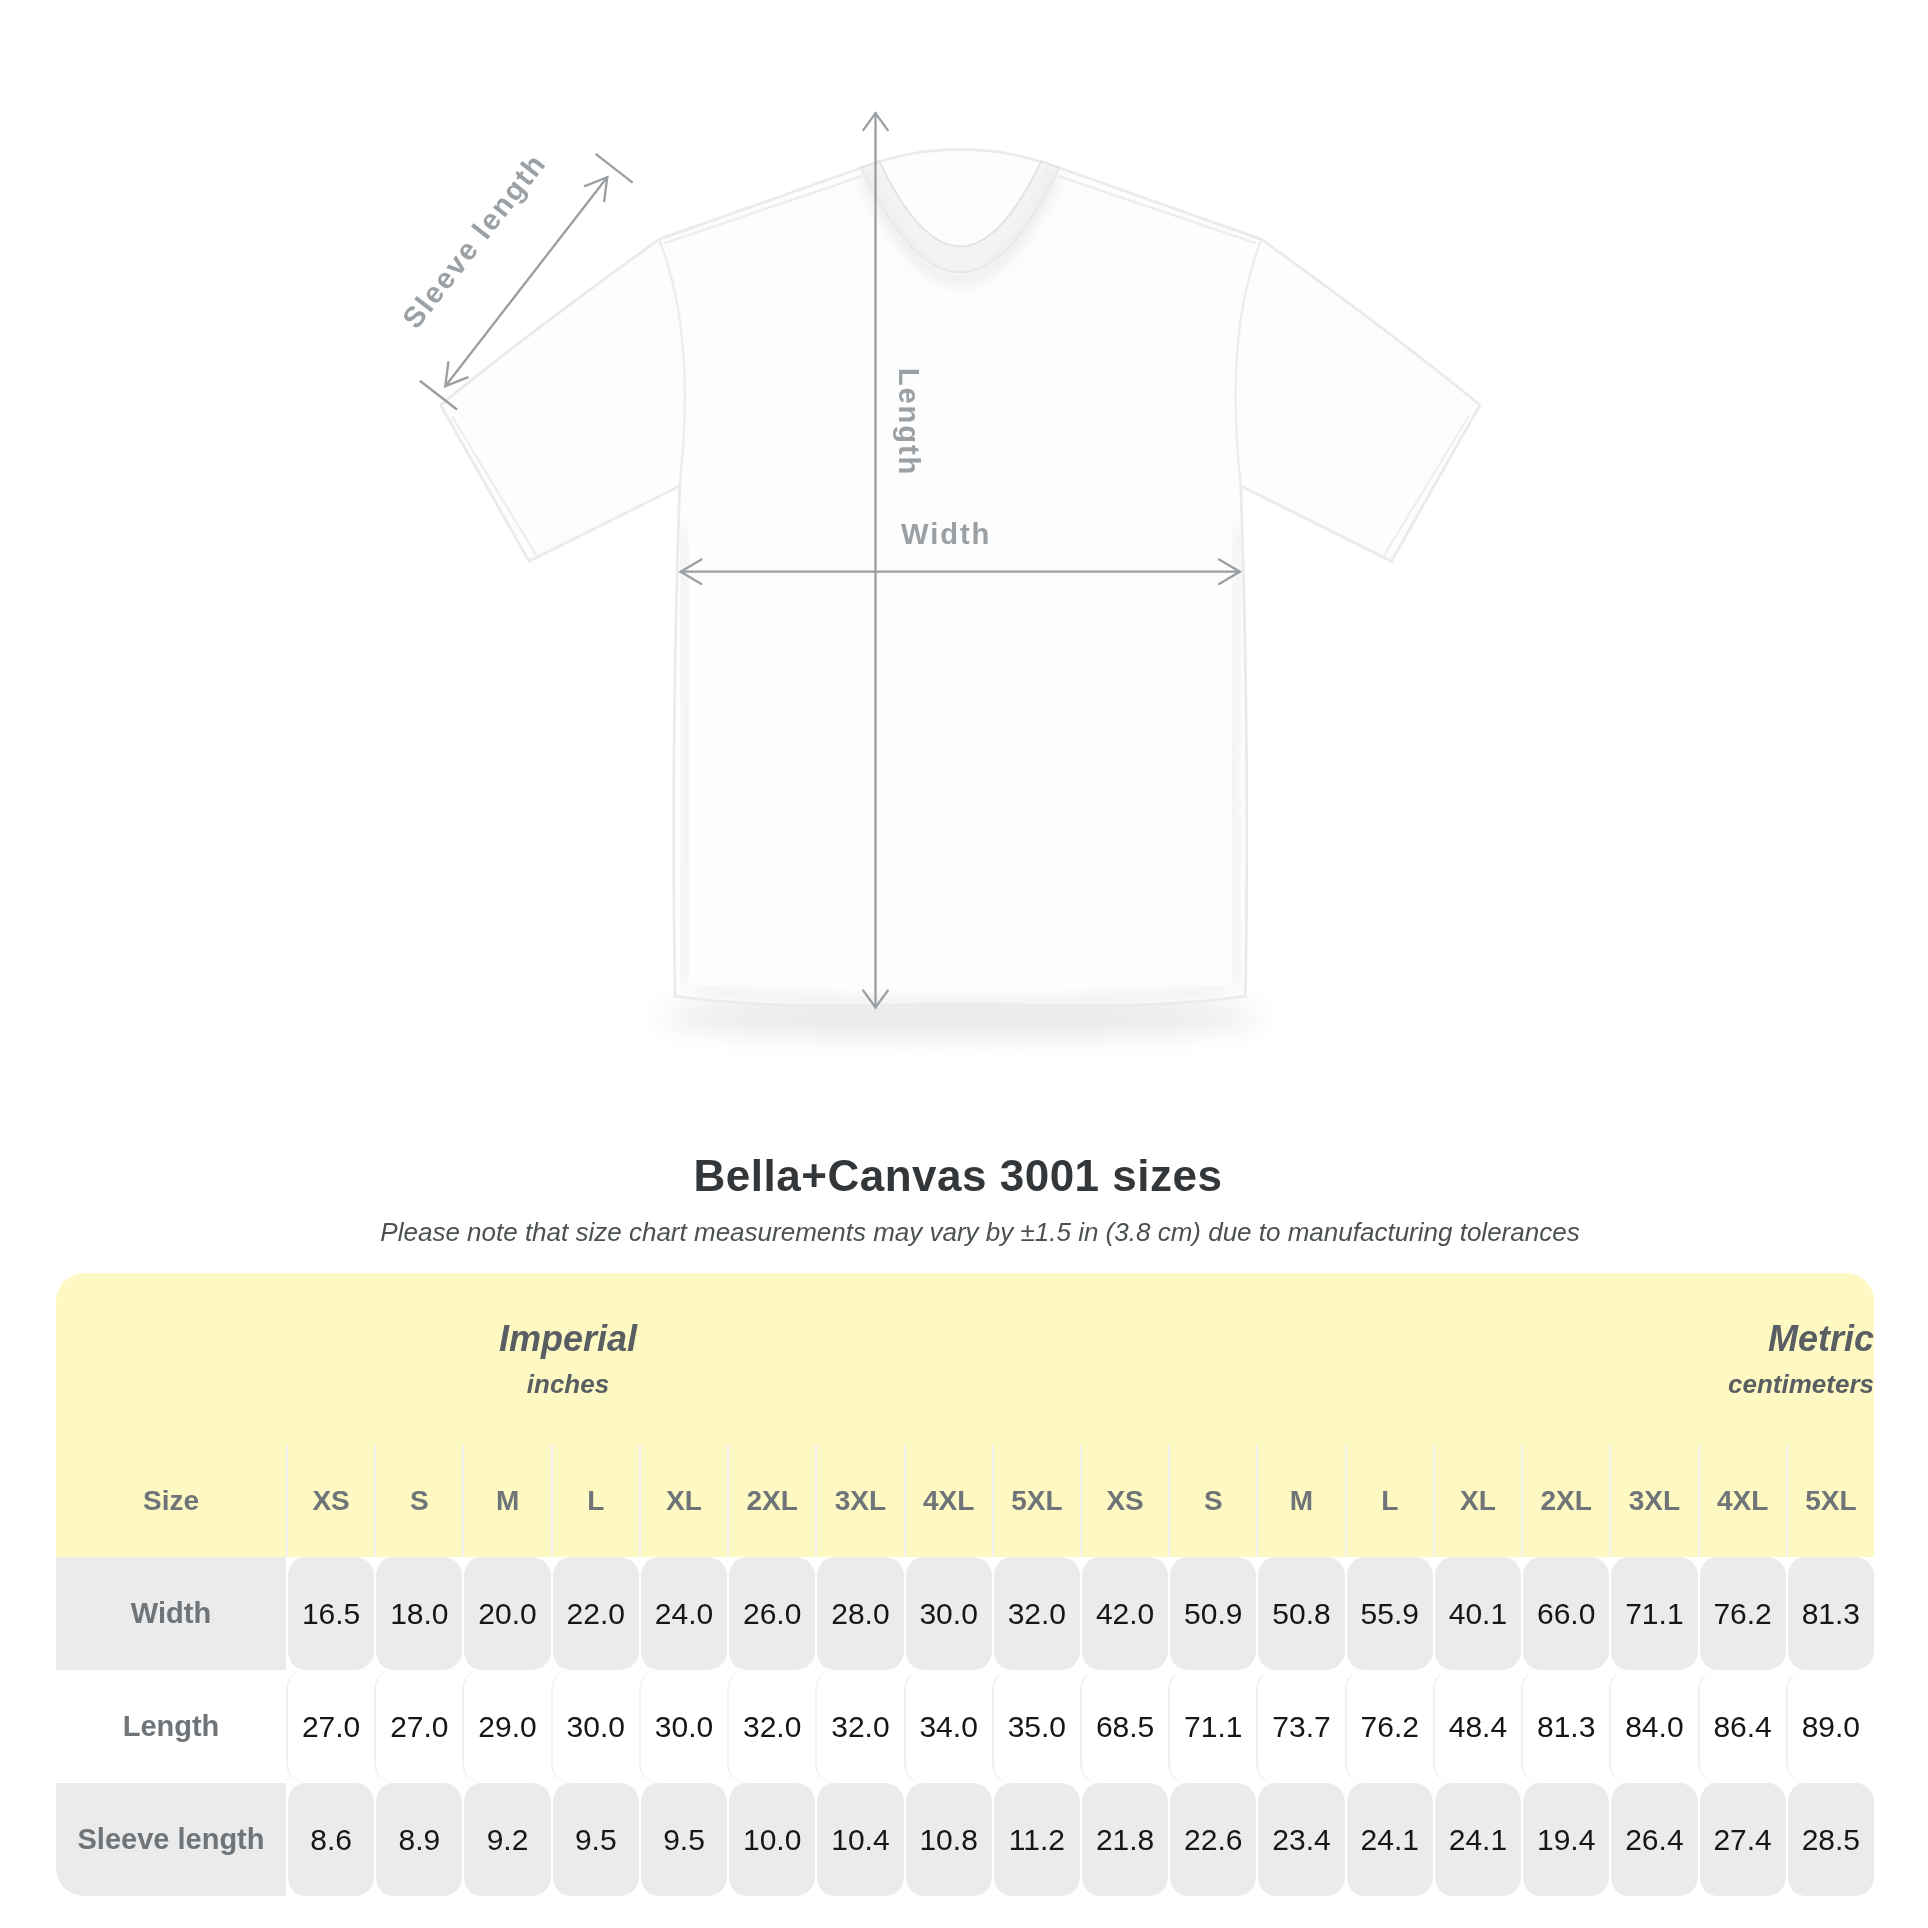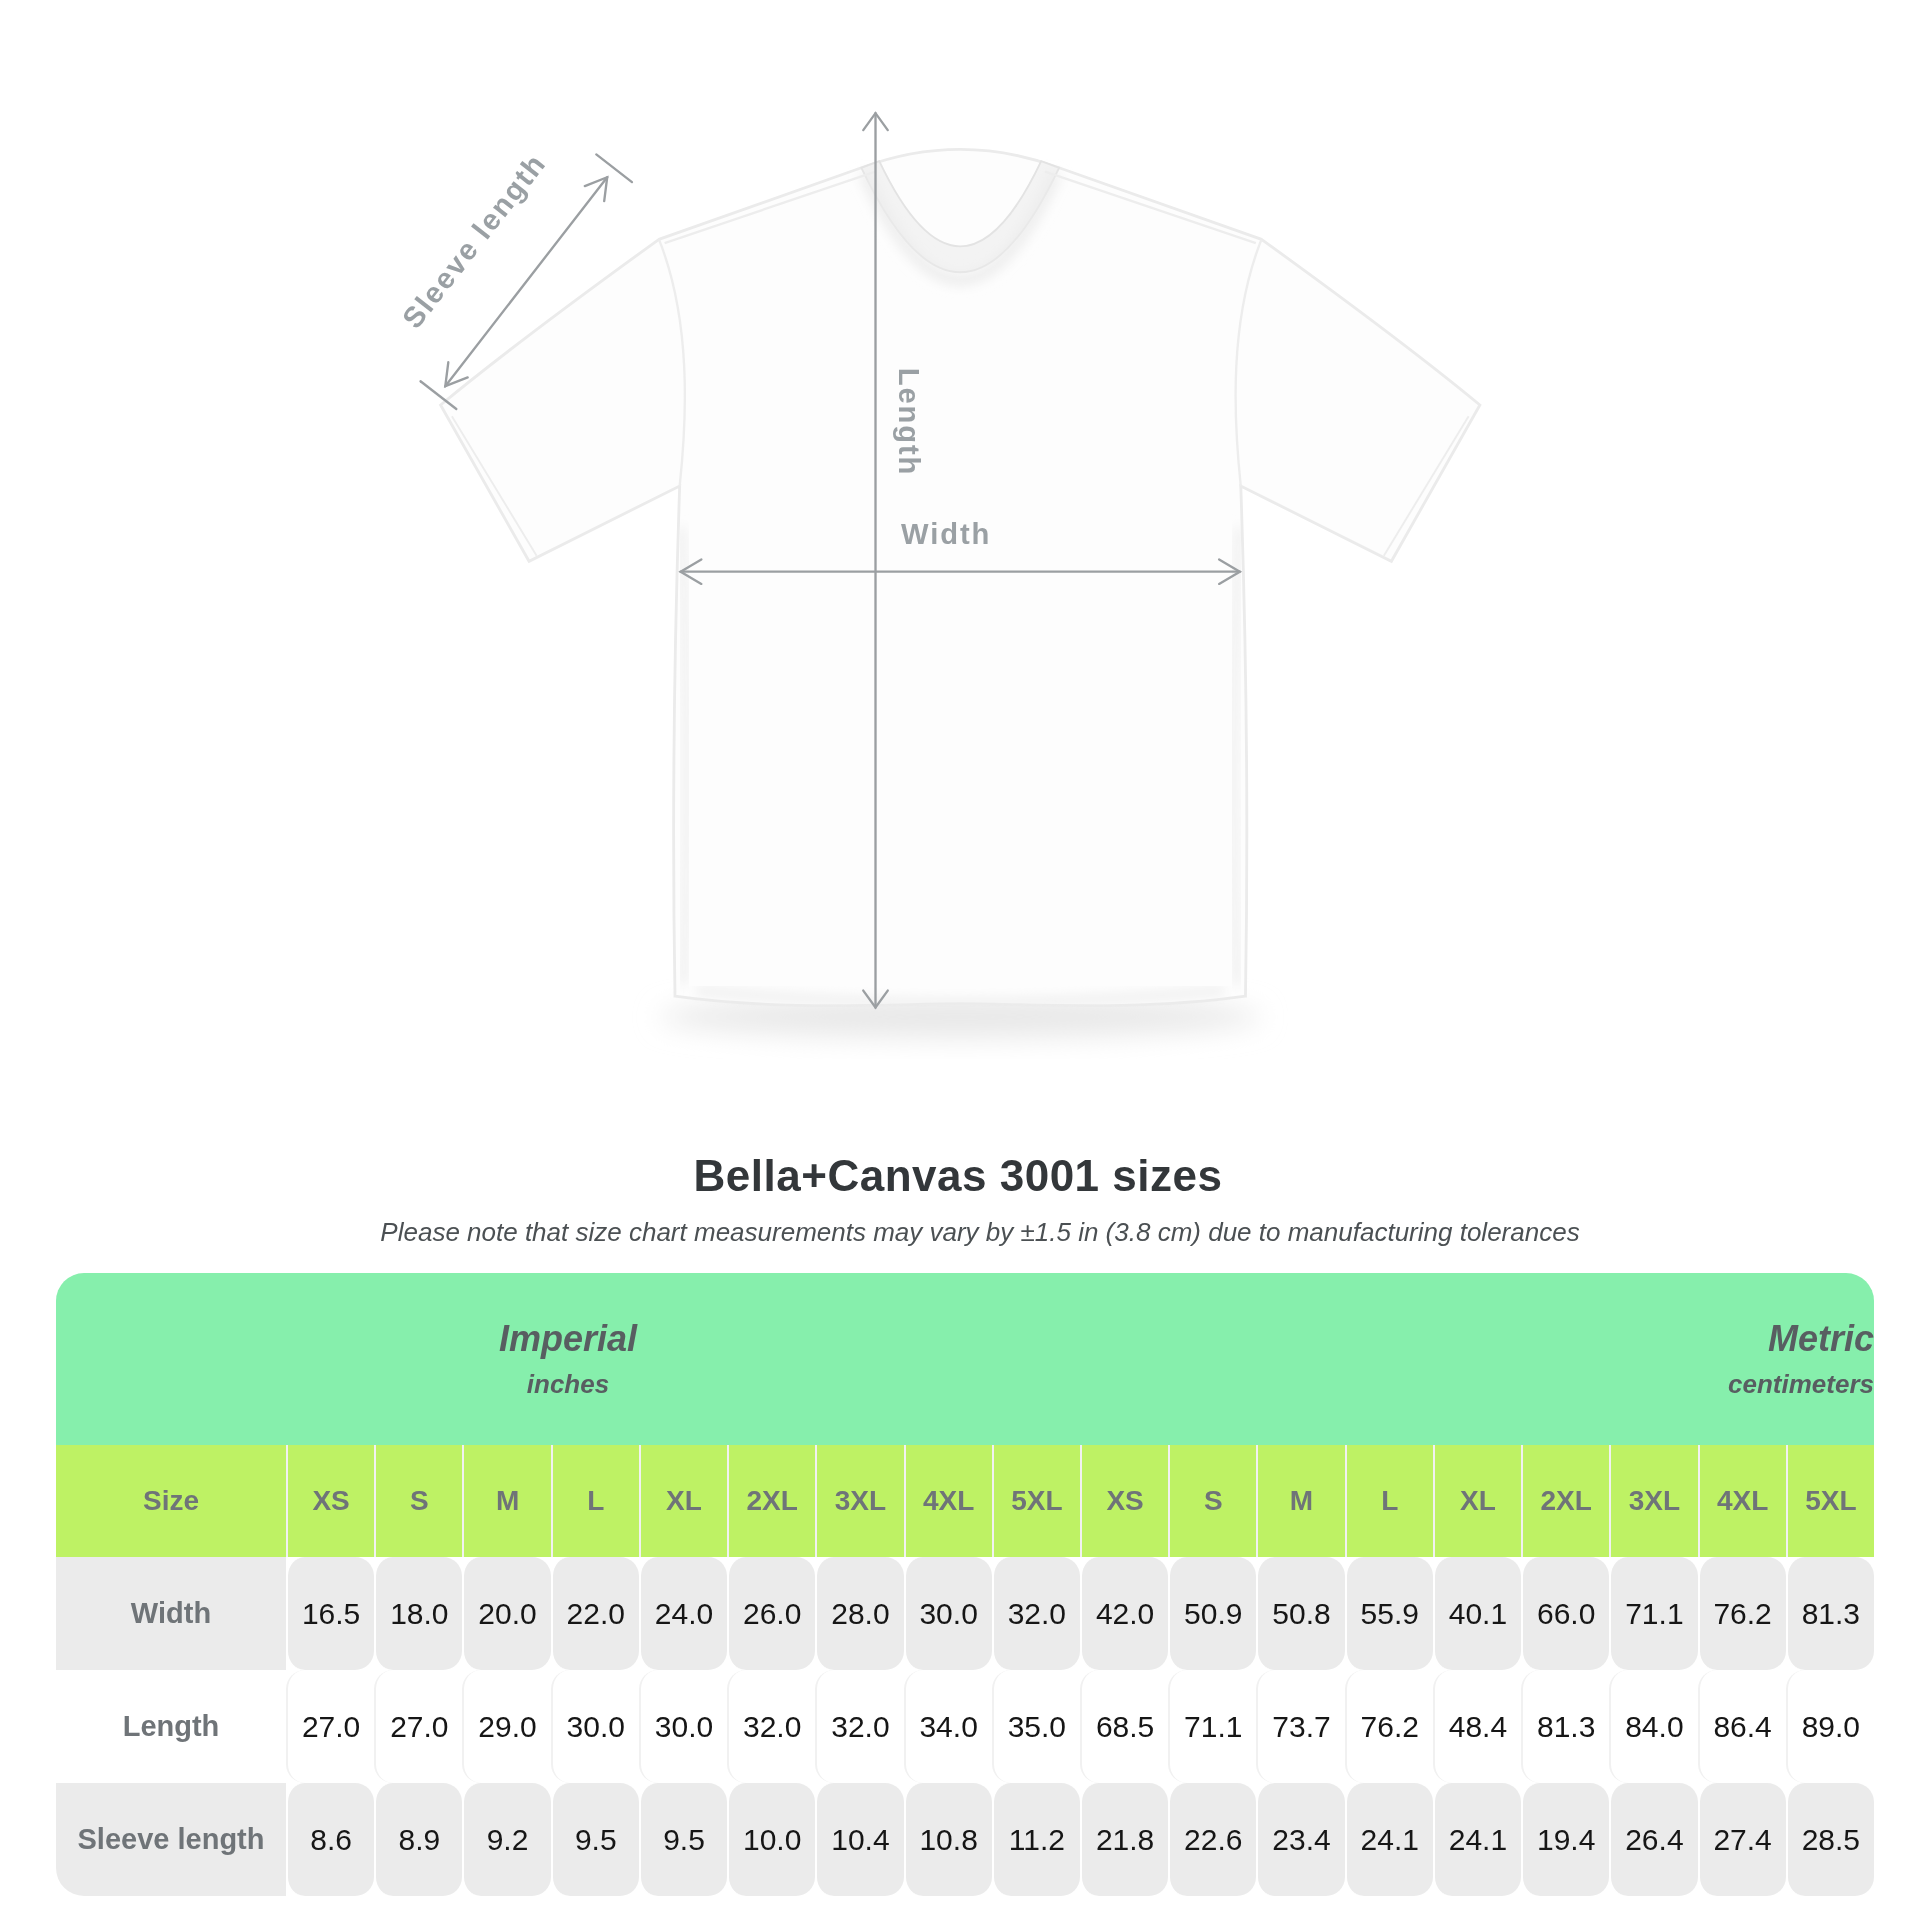--- a/index.html
+++ b/index.html
@@ -16,27 +16,27 @@
          font-size:44px;font-weight:bold;color:#33373a;letter-spacing:0.5px;}
   .subtitle{position:absolute;left:0;right:0;top:1217px;text-align:center;
             font-size:26px;font-style:italic;color:#4b5053;padding-left:32px;}
 
   
   .table-wrap{position:absolute;left:56px;top:1273px;width:1818px;}
   table{border-collapse:separate;border-spacing:0;width:100%;table-layout:fixed;}
   col.c-label{width:230px;}
   th,td{padding:0;vertical-align:middle;text-align:center;}
 
-  tr.band-row th{height:172px;background:#86efac;}
+  tr.band-row th{height:172px;background:#fef9c3;}
   .imperial-band{border-top-left-radius:28px;}
   .metric-band{border-top-right-radius:28px;text-align:right;}
   .unit-name{font-size:36px;font-weight:bold;font-style:italic;color:#585e61;margin-bottom:9.4px;}
   .unit-sub{font-size:26px;font-style:italic;color:#585e61;}
 
-  tr.sizes-row th{height:112px;background:#bef264;font-size:28px;font-weight:bold;color:#6f7478;}
+  tr.sizes-row th{height:112px;background:#fef9c3;font-size:28px;font-weight:bold;color:#6f7478;}
   tr.gray > th, tr.gray > td{height:113px;background:#ebebeb;}
   tr.white > th, tr.white > td{height:113px;background:#ffffff;}
 
   .row-label{font-size:29px;font-weight:bold;color:#6f7478;}
   td.val{font-size:30px;color:#161616;border-radius:19px;}
 
   tr.gray  > *:not(:first-child){border-left:2.8px solid #ffffff;}
   tr.white > *:not(:first-child), tr.sizes-row > *:not(:first-child){border-left:2.8px solid #f1f1f1;}
 
   .corner-bl{border-bottom-left-radius:28px;}

